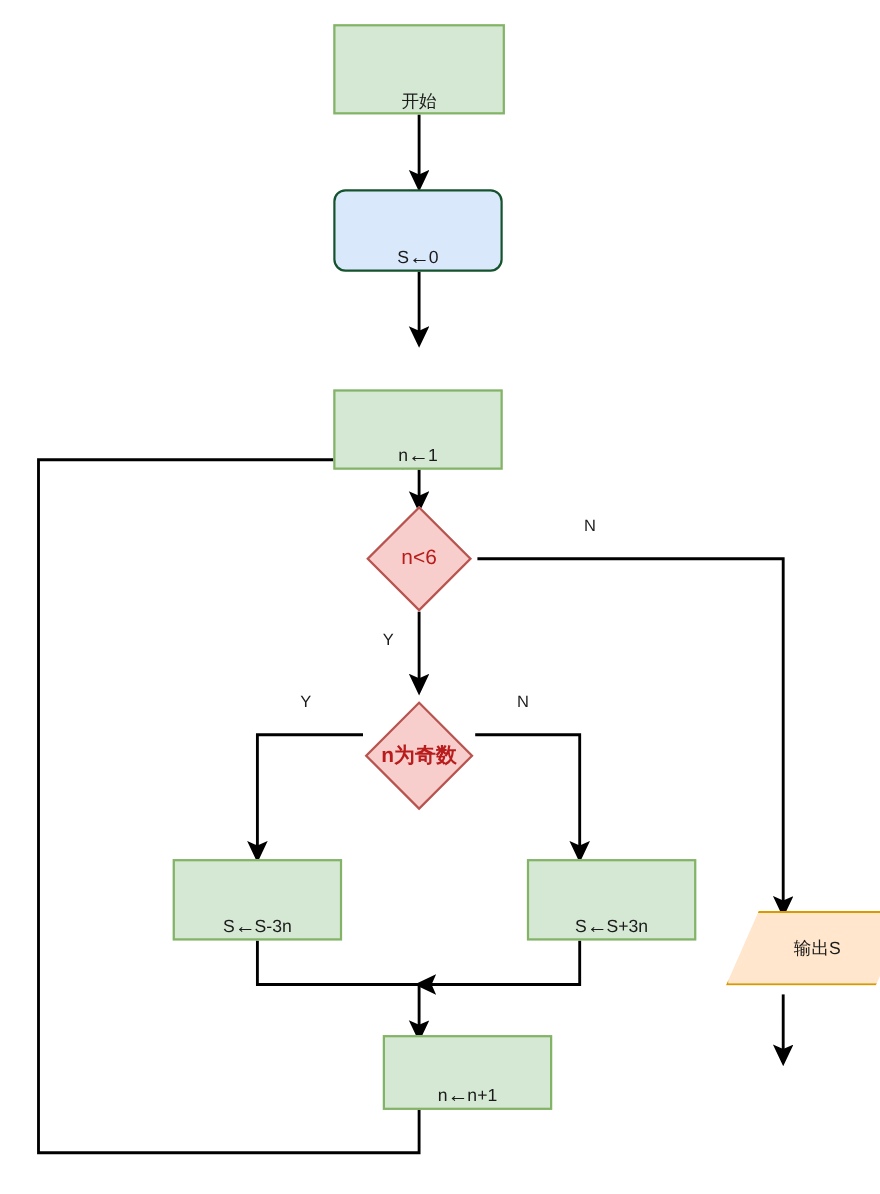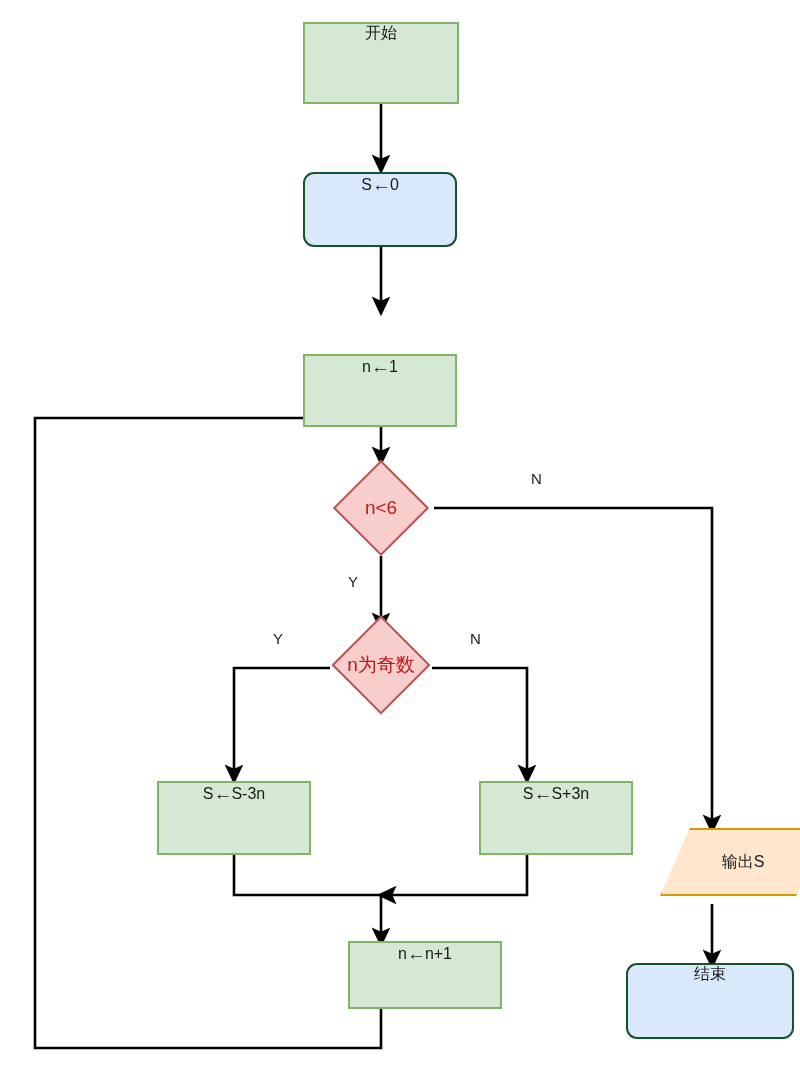--- a/index.html
+++ b/index.html
@@ -1,19 +1,19 @@
 <!DOCTYPE html>
 <html><head>
 <meta charset="utf-8">
 <style>
   html,body{margin:0;padding:0;background:#ffffff;}
   body{width:800px;height:1085px;font-family:"Liberation Sans","DejaVu Sans",sans-serif;}
   #canvas{position:relative;width:800px;height:1085px;overflow:hidden;background:#fff;}
   svg.edges{position:absolute;left:0;top:0;width:800px;height:1085px;}
-  .node{position:absolute;box-sizing:border-box;display:flex;align-items:flex-start;justify-content:center;text-align:center;}
+  .node{position:absolute;box-sizing:border-box;display:flex;align-items:flex-end;justify-content:center;text-align:center;}
   .node span{line-height:1.1;white-space:nowrap;}
   .rect{border:2px solid #82b366;background:#d5e8d4;color:#1b1b1b;font-size:16px;}
   .rounded{border:2px solid #14532d;background:#dae8fc;color:#1b1b1b;font-size:16px;border-radius:11px;}
   .diamond-wrap{position:absolute;}
   .diamond-shape{position:absolute;left:0;top:0;width:100%;height:100%;
      background:#f8cecc;border:2px solid #b85450;
      transform:rotate(45deg);box-sizing:border-box;}
   .diamond-label{position:absolute;left:0;top:0;width:100%;height:100%;
      display:flex;align-items:center;justify-content:center;font-size:19px;color:#b91c1c;}
   .para{position:absolute;}
@@ -62,21 +62,21 @@
 
   <div class="node rect" style="left:303px;top:311px;width:154px;height:73px;margin-top:43px;">
     <span><span>n</span><span class="asg">←</span><span>1</span></span>
   </div>
 
   <div class="diamond-wrap" style="left:347px;top:474px;width:68px;height:68px;">
     <div class="diamond-shape"></div>
     <div class="diamond-label" style="left:-35px;width:138px;">n&lt;6</div>
   </div>
 
-  <div class="diamond-wrap" style="left:346px;top:630px;width:70px;height:70px;">
+  <div class="diamond-wrap" style="left:346px;top:652px;width:70px;height:70px;font-weight:bold;">
     <div class="diamond-shape"></div>
     <div class="diamond-label" style="left:-35px;width:140px;">n为奇数</div>
   </div>
 
   <div class="node rect" style="left:157px;top:781px;width:154px;height:74px;">
     <span><span>S</span><span class="asg">←</span><span>S-3n</span></span>
   </div>
 
   <div class="node rect" style="left:450px;top:781px;width:154px;height:74px;margin-left:29px;">
     <span><span>S</span><span class="asg">←</span><span>S+3n</span></span>
@@ -84,22 +84,19 @@
 
   <div class="node rect" style="left:304px;top:941px;width:154px;height:68px;margin-left:44px;">
     <span><span>n</span><span class="asg">←</span><span>n+1</span></span>
   </div>
 
   <div class="para" style="left:660px;top:828px;width:166px;height:68px;">
     <div class="para-shape"></div>
     <div class="para-label">输出S</div>
   </div>
 
-  <div class="node rounded" style="left:626px;top:963px;width:168px;height:76px;">
-    <span>结束</span>
-  </div>
 
   <div class="edge-label" style="left:531px;top:470px;">N</div>
   <div class="edge-label" style="left:348px;top:573px;">Y</div>
   <div class="edge-label" style="left:273px;top:630px;">Y</div>
   <div class="edge-label" style="left:470px;top:630px;">N</div>
 
 </div>
 
 </body></html>

